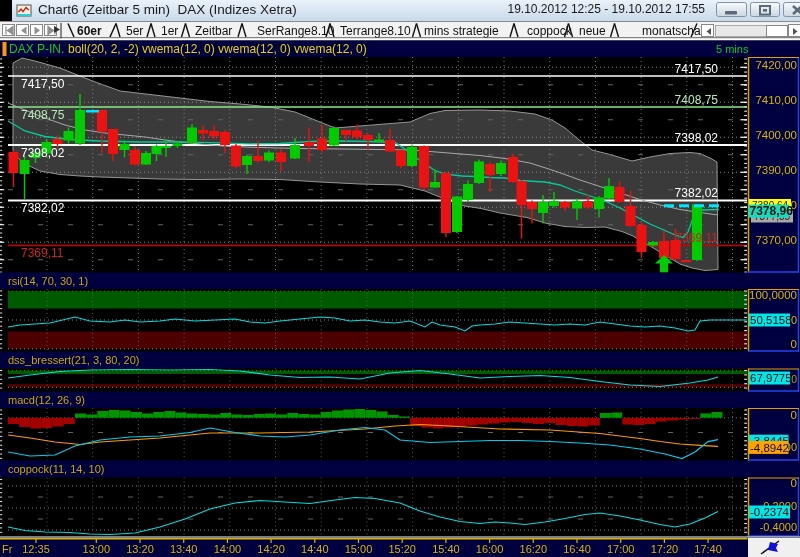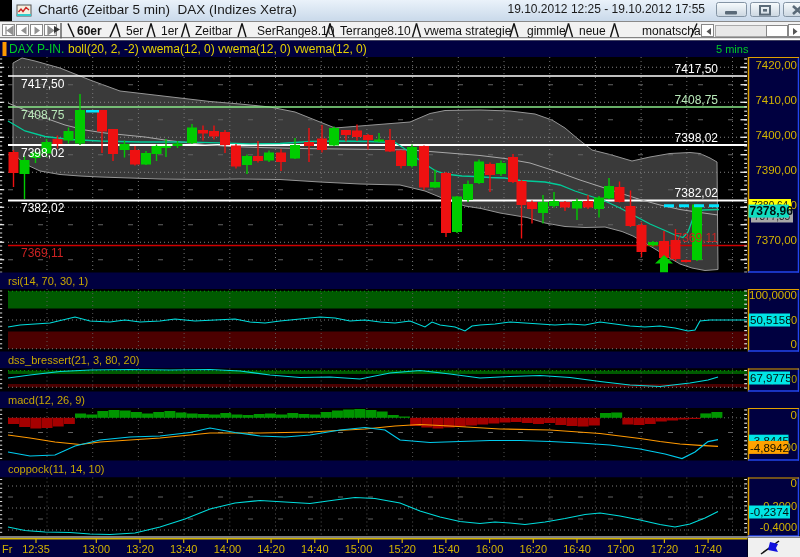--- a/index.html
+++ b/index.html
@@ -58,22 +58,22 @@
  <div style="position:absolute;left:60px;top:1px;width:1.5px;height:17px;background:#888"></div>
  <svg width="10" height="10" style="position:absolute;left:53px;top:3px">
       <path d="M1,1 L7,4.5 L1,8 z" fill="#333"></path>
     </svg>
  <div class="tab" style="left:77px;font-weight:bold">60er</div>
  <div class="tab" style="left:126px">5er</div>
  <div class="tab" style="left:161px">1er</div>
  <div class="tab" style="left:195px">Zeitbar</div>
  <div class="tab" style="left:257px">SerRange8.10</div>
  <div class="tab" style="left:340px">Terrange8.10</div>
- <div class="tab" style="left:424px">vwema strategie</div>
- <div class="tab" style="left:527px">gimmle</div>
+ <div class="tab" style="left:424px">mins strategie</div>
+ <div class="tab" style="left:527px">coppock</div>
  <div class="tab" style="left:579px">neue</div>
  <div class="tab" style="left:642px">monatschart</div>
  <svg width="800" height="19.5" style="position:absolute;left:0;top:0">
       <line x1="147" y1="15" x2="151" y2="1.5" stroke="#111" stroke-width="1.4"></line>
 <line x1="151" y1="1.5" x2="155" y2="15" stroke="#111" stroke-width="1.4"></line>
 <line x1="181.5" y1="15" x2="185.5" y2="1.5" stroke="#111" stroke-width="1.4"></line>
 <line x1="185.5" y1="1.5" x2="189.5" y2="15" stroke="#111" stroke-width="1.4"></line>
 <line x1="238" y1="15" x2="242" y2="1.5" stroke="#111" stroke-width="1.4"></line>
 <line x1="242" y1="1.5" x2="246" y2="15" stroke="#111" stroke-width="1.4"></line>
 <line x1="326" y1="15" x2="330" y2="1.5" stroke="#111" stroke-width="1.4"></line>

